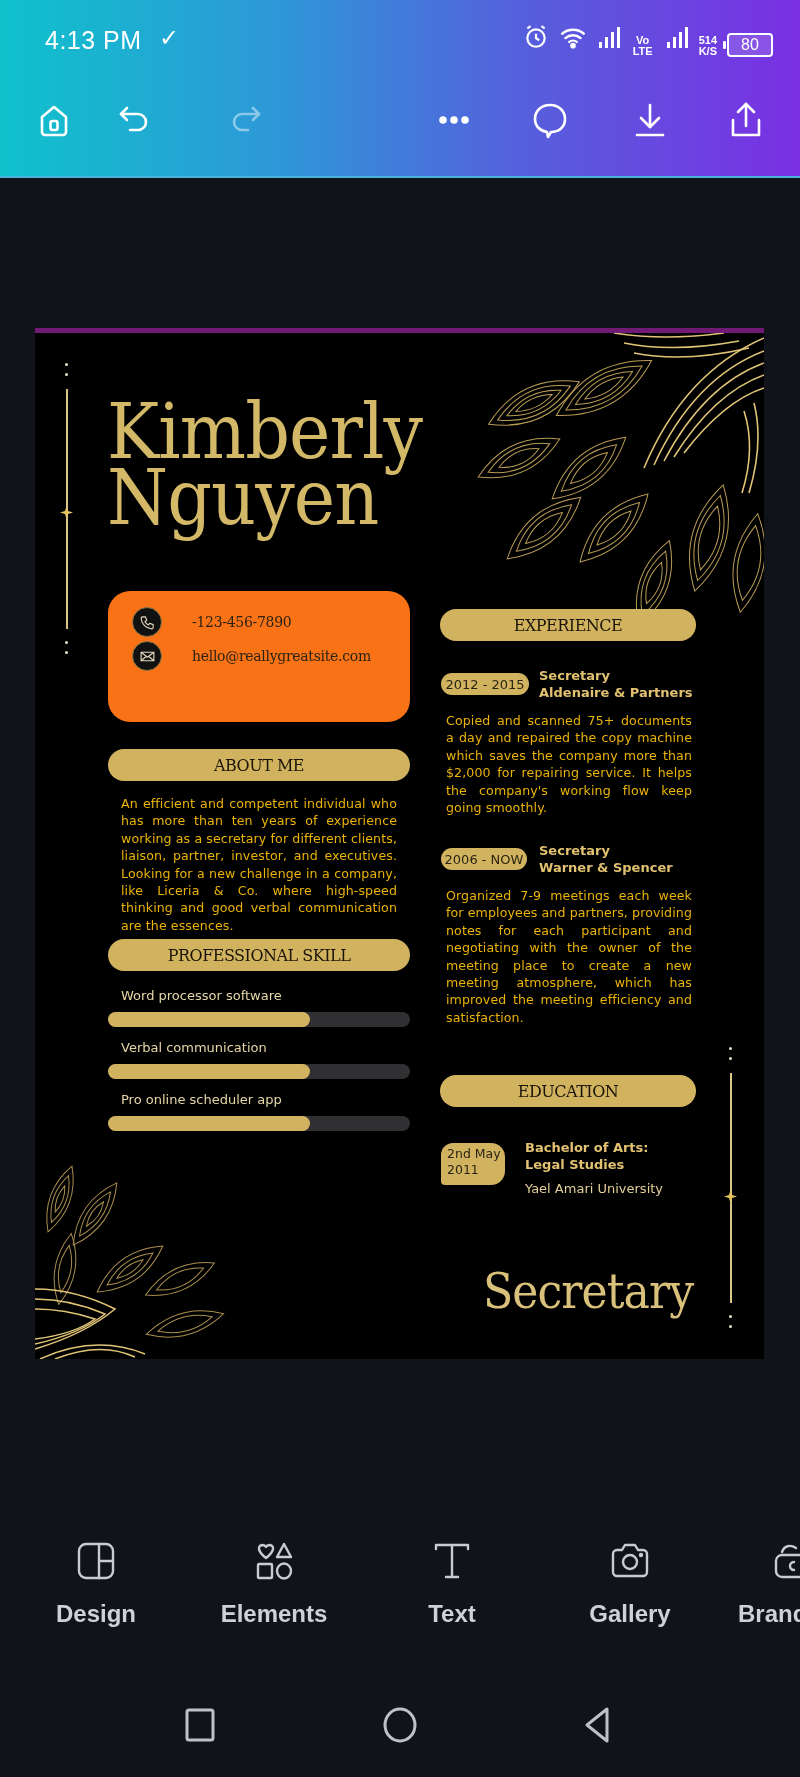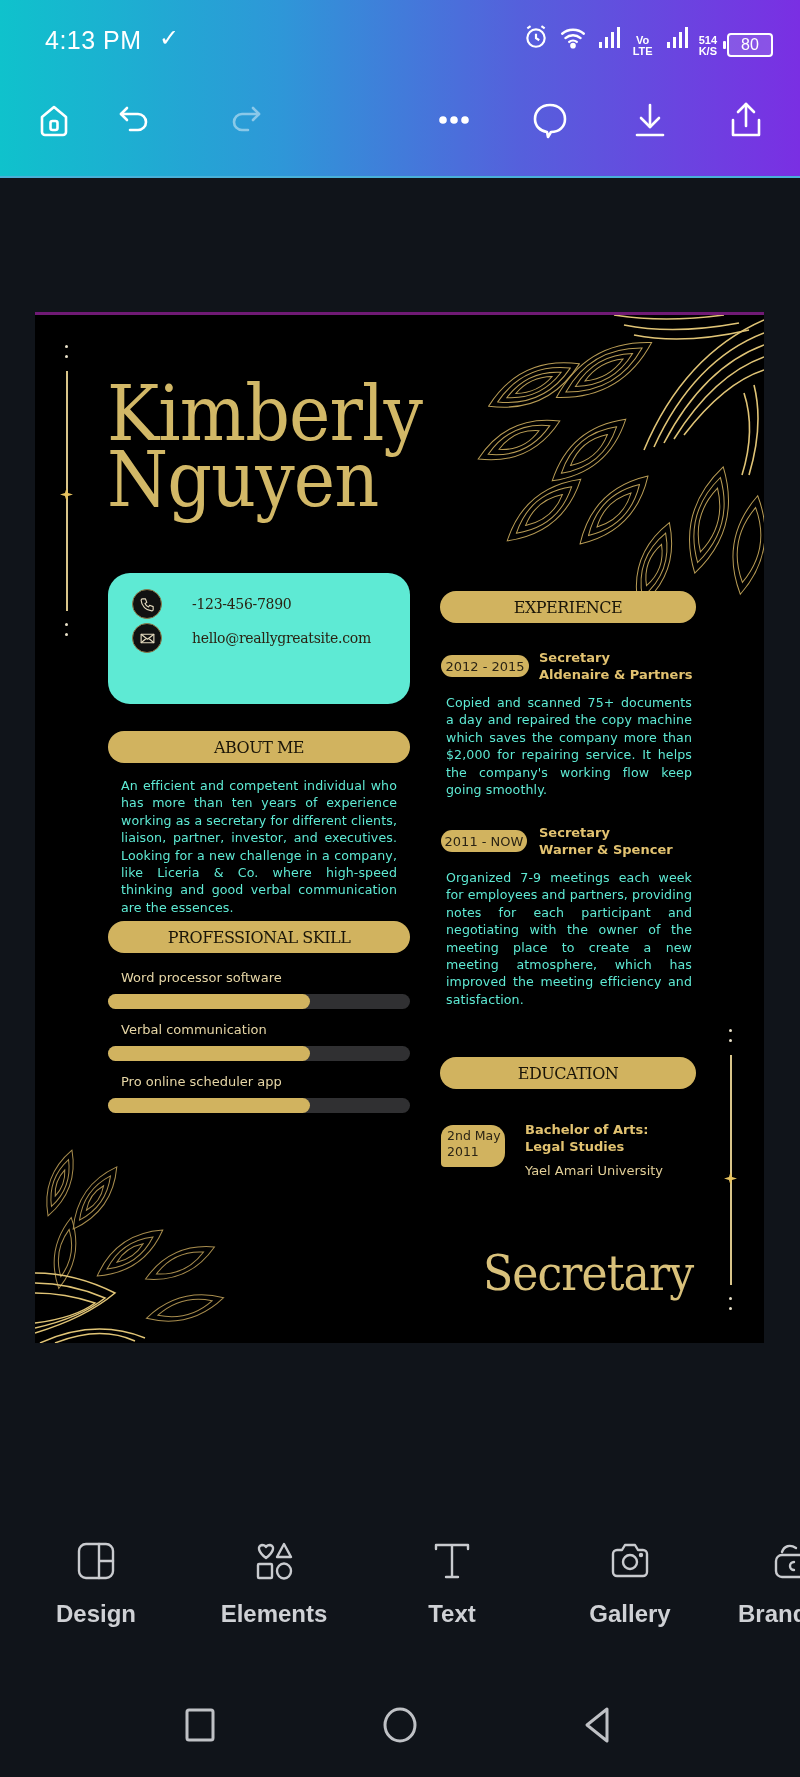--- a/index.html
+++ b/index.html
@@ -25,50 +25,50 @@
     background: rgba(255,255,255,0.15);
   }
   .battery::before { content: ""; position: absolute; left: -6px; top: 6px; width: 3px; height: 8px; background: #fff; border-radius: 1px; }
 
   .toolbar { position: absolute; top: 94px; left: 0; width: 800px; height: 60px; }
   .tb { position: absolute; top: 0; width: 52px; height: 52px; display: flex; align-items: center; justify-content: center; cursor: pointer; }
   .tb svg { width: 40px; height: 40px; stroke: #fff; fill: none; stroke-width: 2.6; stroke-linecap: round; stroke-linejoin: round; }
 
   
   .canvas {
-    position: absolute; left: 35px; top: 312px; width: 729px; height: 1031px;
-    background: #000; overflow: hidden; border-top: 3px solid #701a75;
+    position: absolute; left: 35px; top: 328px; width: 729px; height: 1031px;
+    background: #000; overflow: hidden; border-top: 5px solid #701a75;
   }
   .ornament { position: absolute; }
   .ornament .line { position: absolute; left: 5px; width: 1.5px; background: #d9c58a; }
   .ornament .dot { position: absolute; left: 4px; width: 3px; height: 3px; border-radius: 50%; background: #e8e0c8; }
   .ornament .diamond { position: absolute; left: -1px; width: 13px; height: 13px; background: #e6c25f; transform: rotate(45deg) scale(0.8); clip-path: polygon(50% 0, 62% 38%, 100% 50%, 62% 62%, 50% 100%, 38% 62%, 0 50%, 38% 38%); transform: none; }
 
   .name {
     position: absolute; left: 72px; top: 66px; font-family: "DejaVu Serif", serif;
     font-size: 76px; line-height: 66px; color: #d2b867; font-weight: 300; letter-spacing: -1px;
     transform: scaleX(0.92); transform-origin: left top;
   }
 
   .contact-card {
     position: absolute; left: 73px; top: 258px; width: 302px; height: 131px;
-    background: #5eead4; border-radius: 22px;
+    background: #f97316; border-radius: 22px;
   }
   .contact-row { position: absolute; left: 24px; height: 30px; display: flex; align-items: center; }
   .cicon { width: 30px; height: 30px; border-radius: 50%; background: #111; border: 1.5px solid #8c7a4a; display: flex; align-items: center; justify-content: center; }
   .cicon svg { width: 17px; height: 17px; stroke: #e6dcc0; fill: none; stroke-width: 1.6; stroke-linecap: round; stroke-linejoin: round; }
   .ctext { margin-left: 30px; font-family: "DejaVu Serif", serif; font-size: 14px; color: #2a2313; letter-spacing: -0.3px; }
 
   .pill {
     position: absolute; background: #d1b35f; border-radius: 16px; display: flex; align-items: center; justify-content: center;
     font-family: "DejaVu Serif", serif; color: #1a1508; font-size: 16px; letter-spacing: -0.5px;
   }
 
   .para {
-    position: absolute; font-family: "DejaVu Sans", sans-serif; font-size: 12.6px; line-height: 17.4px; color: #5eead4; text-align: justify;
+    position: absolute; font-family: "DejaVu Sans", sans-serif; font-size: 12.6px; line-height: 17.4px; color: #eab308; text-align: justify;
     letter-spacing: 0.1px;
   }
 
   .skill-label { position: absolute; left: 86px; font-family: "DejaVu Sans", sans-serif; font-size: 13px; color: #e6d6a6; }
   .skill-track { position: absolute; left: 73px; width: 302px; height: 15px; border-radius: 8px; background: #303032; }
   .skill-fill { position: absolute; left: 0; top: 0; height: 15px; border-radius: 8px; background: #d1b35f; }
 
   .date-pill {
     position: absolute; background: #d1b35f; border-radius: 12px; color: #2b2414;
     font-family: "DejaVu Sans", sans-serif; font-size: 13px; display: flex; align-items: center; justify-content: center;
@@ -361,21 +361,21 @@
 
   <div class="pill" style="left:405px; top:276px; width:256px; height:32px;">EXPERIENCE</div>
 
   <div class="date-pill" style="left:406px; top:340px; width:88px; height:22px;">2012 - 2015</div>
   <div class="job-title" style="left:504px; top:334px;">
     <div>Secretary</div>
     <div>Aldenaire &amp; Partners</div>
   </div>
   <div class="para" style="left:411px; top:379px; width:246px;">Copied and scanned 75+ documents a day and repaired the copy machine which saves the company more than $2,000 for repairing service. It helps the company's working flow keep going smoothly.</div>
 
-  <div class="date-pill" style="left:406px; top:515px; width:86px; height:22px;">2011 - NOW</div>
+  <div class="date-pill" style="left:406px; top:515px; width:86px; height:22px;">2006 - NOW</div>
   <div class="job-title" style="left:504px; top:509px;">
     <div>Secretary</div>
     <div>Warner &amp; Spencer</div>
   </div>
   <div class="para" style="left:411px; top:554px; width:246px;">Organized 7-9 meetings each week for employees and partners, providing notes for each participant and negotiating with the owner of the meeting place to create a new meeting atmosphere, which has improved the meeting efficiency and satisfaction.</div>
 
   <div class="pill" style="left:405px; top:742px; width:256px; height:32px;">EDUCATION</div>
   <div class="edu-date">
     <div>2nd May</div>
     <div>2011</div>

